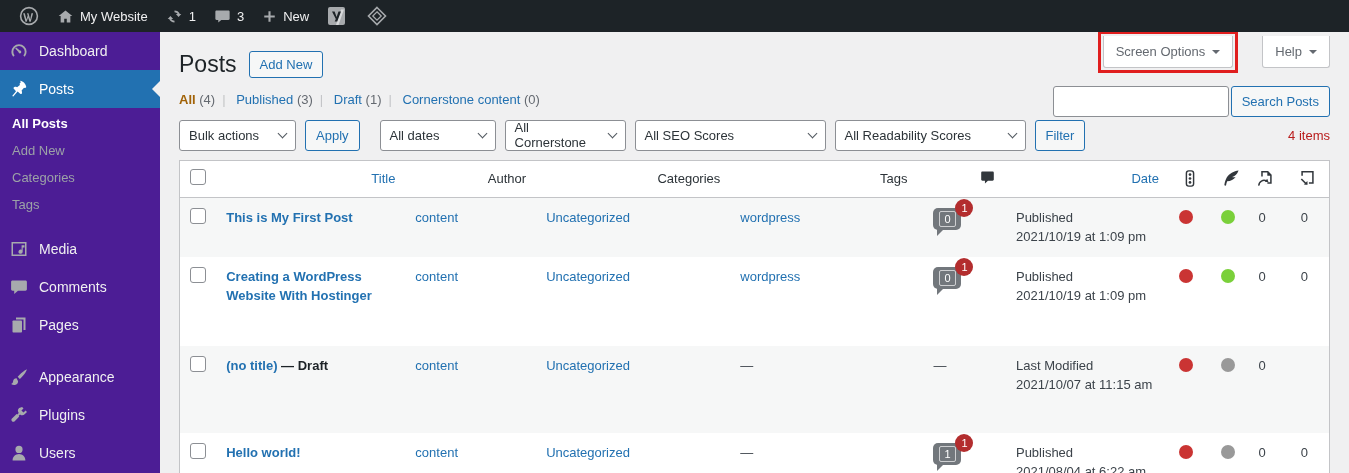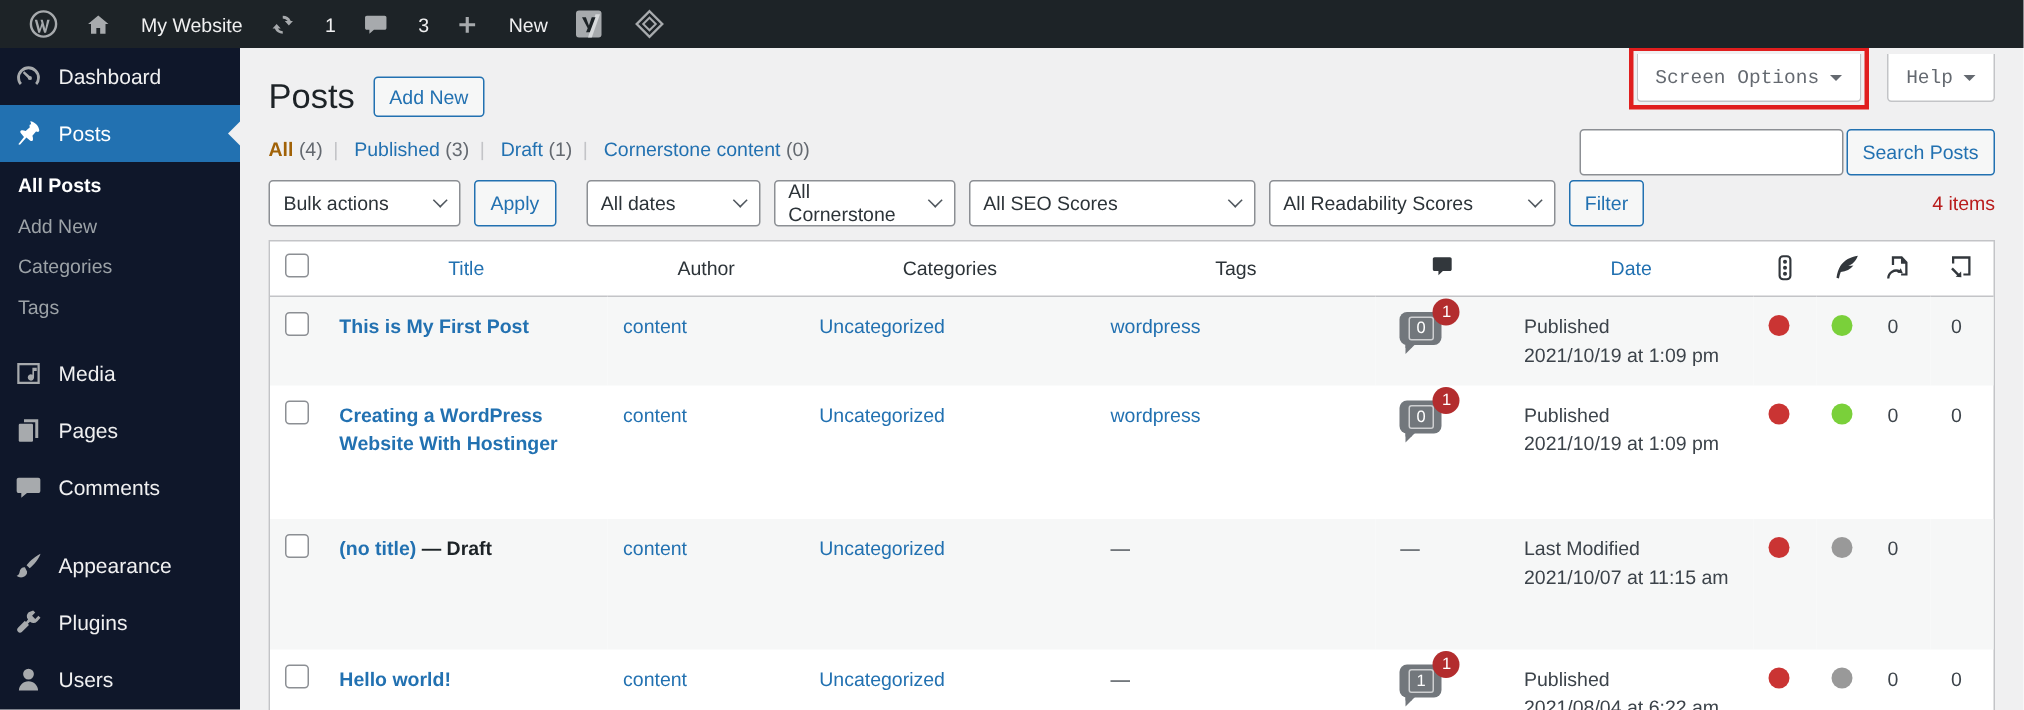--- a/index.html
+++ b/index.html
@@ -2,40 +2,40 @@
 <html><head>
 <meta charset="utf-8">
 <style>
   * { box-sizing: border-box; margin: 0; padding: 0; }
   html,body { width:1349px; height:473px; overflow:hidden; }
   body { font-family:"Liberation Sans", sans-serif; background:#f0f0f1; color:#3c434a; font-size:13px; }
 
   
   .admin-bar { position:absolute; top:0; left:0; width:1349px; height:32px; background:#1d2327;
     display:flex; align-items:center; gap:0; padding:0 10px; z-index:50; }
-  .ab-item { display:flex; align-items:center; gap:20px; color:#f0f0f1; font-size:13px; padding:0 9px; height:32px; }
+  .ab-item { display:flex; align-items:center; gap:6px; color:#f0f0f1; font-size:13px; padding:0 9px; height:32px; }
   .ab-item svg { display:block; }
   .ab-icon { color:#a7aaad; }
 
   
-  .sidebar { position:absolute; top:32px; left:0; width:160px; height:441px; background:#0f172a; }
+  .sidebar { position:absolute; top:32px; left:0; width:160px; height:441px; background:#4c1d95; }
   .menu-item { display:flex; align-items:center; gap:10px; padding:9px 10px 9px 9px; color:#f0f0f1; font-size:14px; cursor:pointer; }
   .menu-item svg { flex:0 0 20px; }
   .menu-item.active { background:#2271b1; color:#fff; position:relative; font-weight:400; }
   .menu-item.active::after { content:""; position:absolute; right:0; top:50%; margin-top:-8px;
     border:8px solid transparent; border-right-color:#f0f0f1; }
   .submenu { padding:2px 0 12px 0; }
   .submenu-item { display:block; padding:6px 12px; color:#9ca2a7; font-size:13px; cursor:pointer; }
   .submenu-item.current { color:#fff; font-weight:bold; }
   .menu-gap { height:14px; }
 
   
   .content { position:absolute; top:32px; left:160px; width:1189px; height:441px; padding:0 19px; }
 
-  .screen-meta { position:absolute; top:-1px; right:19px; display:flex; align-items:flex-start; gap:12px;font-family:Liberation Mono, monospace; }
+  .screen-meta { position:absolute; top:-1px; right:19px; display:flex; align-items:flex-start; gap:24px; }
   .highlight-box { border:3px solid #e01e1e; padding:2px; }
   .meta-tab { background:#fff; border:1px solid #c3c4c7; border-top:none; border-radius:0 0 3px 3px;
     color:#646970; font-size:13px; padding:8px 12px; display:flex; align-items:center; gap:7px; cursor:pointer; }
   .tri-down { width:0; height:0; border:4px solid transparent; border-top-color:#646970; margin-top:4px; }
 
   .title-row { display:flex; align-items:center; gap:12px; padding-top:18px; }
   .page-title { font-size:23px; font-weight:400; color:#1d2327; line-height:1.3; }
   .page-title-action { font-size:13px; color:#2271b1; background:#f6f7f7; border:1px solid #2271b1;
     border-radius:3px; padding:5px 10px; cursor:pointer; }
 
@@ -54,21 +54,21 @@
   .wp-select { height:31px; background:#fff; border:1px solid #8c8f94; border-radius:3px;
     display:flex; align-items:center; justify-content:space-between; padding:0 9px; color:#2c3338; font-size:13px; cursor:pointer; }
   .chev { width:7px; height:7px; border-right:1.6px solid #50575e; border-bottom:1.6px solid #50575e;
     transform:rotate(45deg); margin:-3px 0 0 8px; flex:0 0 auto; }
   .gap-lg { width:20px; } .gap-sm { width:9px; }
   .items-count { margin-left:auto; font-size:13px; color:#b91c1c; }
 
   
   table.posts { width:100%; border-collapse:separate; border-spacing:0; background:#fff;
     border:1px solid #c3c4c7; table-layout:fixed; }
-  th { text-align:center; font-weight:400; font-size:13px; color:#2c3338; padding:8px 10px; border-bottom:1px solid #c3c4c7; }
+  th { text-align:right; font-weight:400; font-size:13px; color:#2c3338; padding:8px 10px; border-bottom:1px solid #c3c4c7; }
   th.sortable { color:#2271b1; cursor:pointer; }
   td { padding:10px; font-size:13px; vertical-align:top; color:#3c434a; line-height:1.5; }
   tr.striped td { background:#f6f7f7; }
   .col-cb { width:36px; } .col-title { width:188px; } .col-author { width:130px; }
   .col-cats { width:193px; } .col-tags { width:186px; } .col-comments { width:88px; }
   .col-date { width:162px; } .col-ico { width:42px; } .col-ico-sm { width:33px; }
   .cb { width:16px; height:16px; border:1px solid #8c8f94; border-radius:3px; background:#fff; display:inline-block; cursor:pointer; }
   .row-title { color:#2271b1; font-weight:bold; text-decoration:none; cursor:pointer; }
   .post-state { color:#1d2327; font-weight:bold;margin-top:38px; }
   .cell-link { color:#2271b1; text-decoration:none; cursor:pointer; }
@@ -160,30 +160,30 @@
   </div>
   <div class="menu-item">
     <svg width="20" height="20" viewBox="0 0 20 20">
       <path d="M2.5 3h15v14h-15zM4 4.5v11h12v-11z" fill="#a7aaad"></path>
       <path d="M12.6 6.2v4.6a2.1 2.1 0 1 0 1.1 1.9V8.4h1.8V6.2z" fill="#a7aaad"></path>
     </svg>
     <span>Media</span>
   </div>
   <div class="menu-item">
     <svg width="20" height="20" viewBox="0 0 20 20">
+      <path d="M3.5 3.5h13c.8 0 1.4.6 1.4 1.4v7.4c0 .8-.6 1.4-1.4 1.4H9l-3.8 3.2v-3.2H3.5c-.8 0-1.4-.6-1.4-1.4V4.9c0-.8.6-1.4 1.4-1.4z" fill="#a7aaad"></path>
+    </svg>
+    <span>Comments</span>
+  </div>
+  <div class="menu-item">
+    <svg width="20" height="20" viewBox="0 0 20 20">
       <path d="M7 2.5h9.5V15h-2V4.5H7z" fill="#a7aaad"></path>
       <rect x="3.5" y="5.5" width="9.5" height="12" rx="0.8" fill="#a7aaad"></rect>
     </svg>
     <span>Pages</span>
-  </div>
-  <div class="menu-item">
-    <svg width="20" height="20" viewBox="0 0 20 20">
-      <path d="M3.5 3.5h13c.8 0 1.4.6 1.4 1.4v7.4c0 .8-.6 1.4-1.4 1.4H9l-3.8 3.2v-3.2H3.5c-.8 0-1.4-.6-1.4-1.4V4.9c0-.8.6-1.4 1.4-1.4z" fill="#a7aaad"></path>
-    </svg>
-    <span>Comments</span>
   </div>
   <div class="menu-gap"></div>
   <div class="menu-item">
     <svg width="20" height="20" viewBox="0 0 20 20">
       <path d="M18 2.2c-2.2.8-6.8 4.5-9.3 7.6l2.1 2.1c3.1-2.5 6.4-6.9 7.2-9.7zM7.6 11.2c-1.9-.1-3.3 1.2-3.5 3-.1 1.3-.8 2.2-2 2.7 1.1.9 2.5 1.2 3.8 1 2-.4 3.3-1.8 3.2-3.7z" fill="#a7aaad"></path>
     </svg>
     <span>Appearance</span>
   </div>
   <div class="menu-item">
     <svg width="20" height="20" viewBox="0 0 20 20">
@@ -229,21 +229,21 @@
     <span class="count">(4)</span><span class="sep">|</span>
     <a>Published</a>
     <span class="count">(3)</span><span class="sep">|</span>
     <a>Draft</a>
     <span class="count">(1)</span><span class="sep">|</span>
     <a>Cornerstone content</a>
     <span class="count">(0)</span>
   </div>
 
   <div class="tablenav">
-    <div class="wp-select" style="width:128px">
+    <div class="wp-select" style="width:117px">
       <span>Bulk actions</span>
       <span class="chev"></span>
     </div>
     <div class="gap-sm"></div>
     <button class="button-secondary">Apply</button>
     <div class="gap-lg"></div>
     <div class="wp-select" style="width:116px">
       <span>All dates</span>
       <span class="chev"></span>
     </div>

